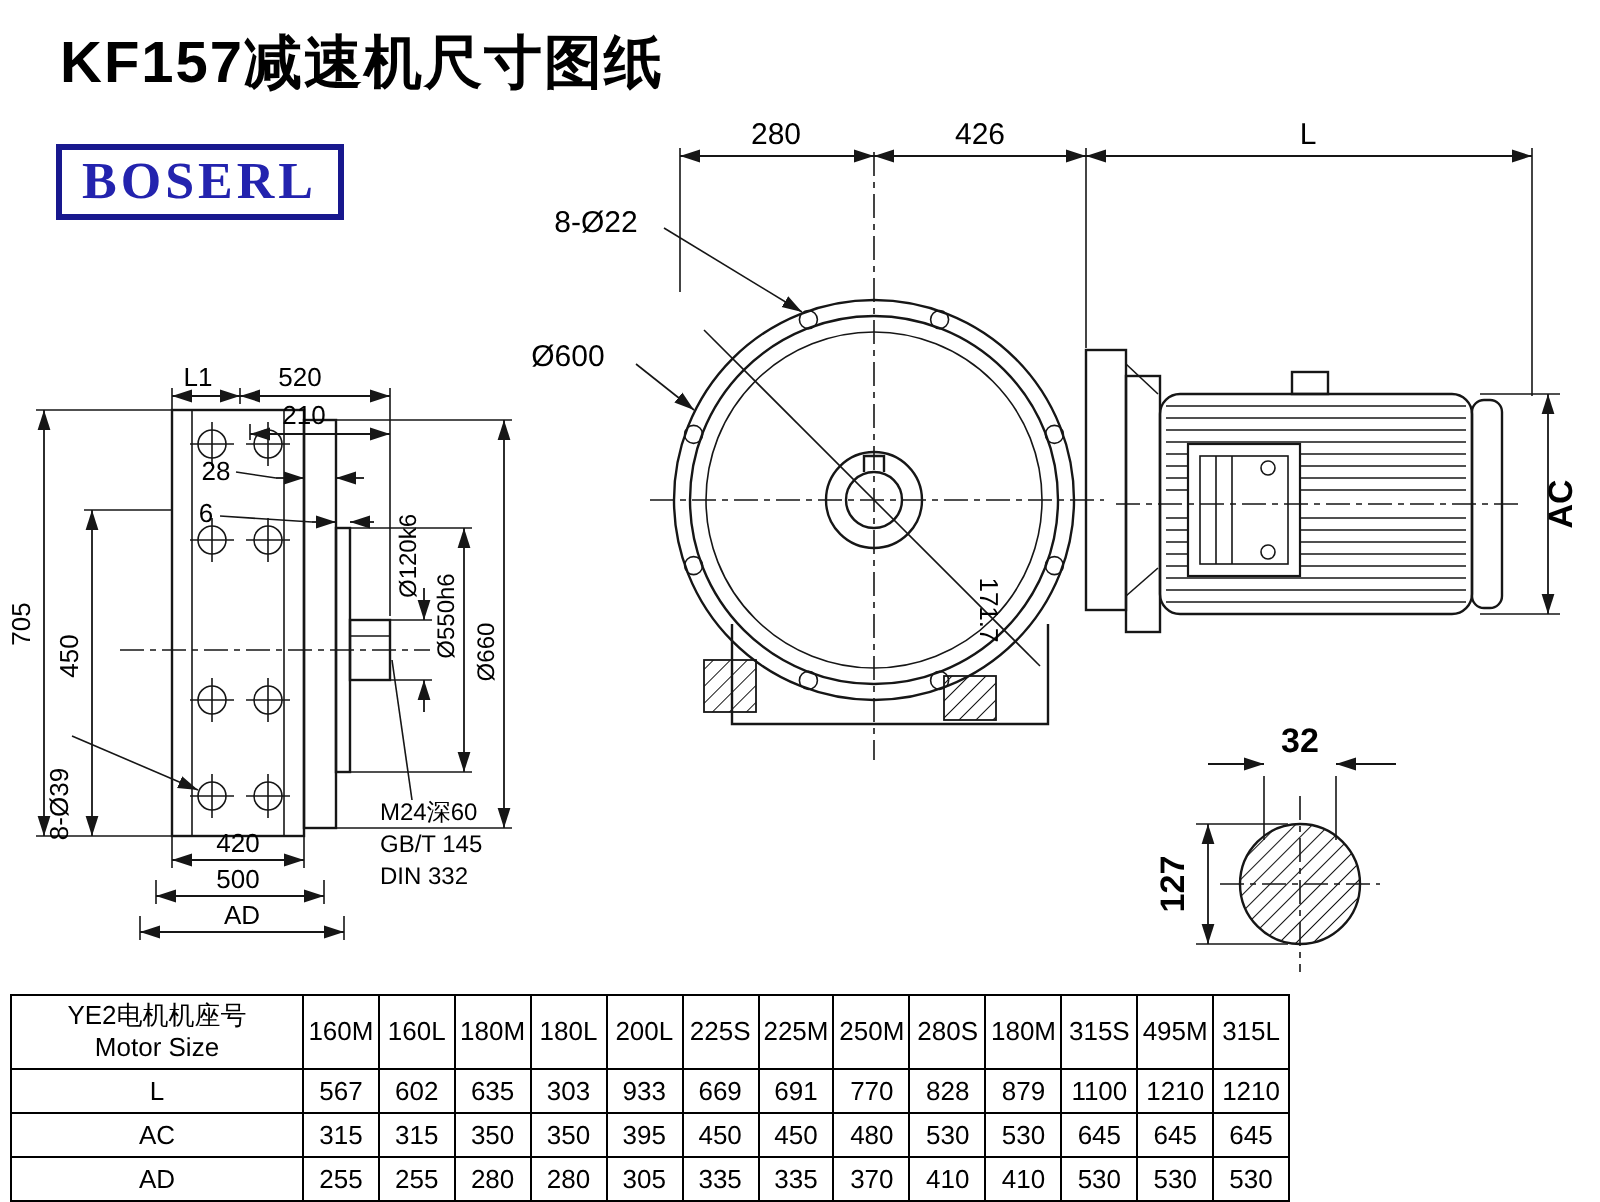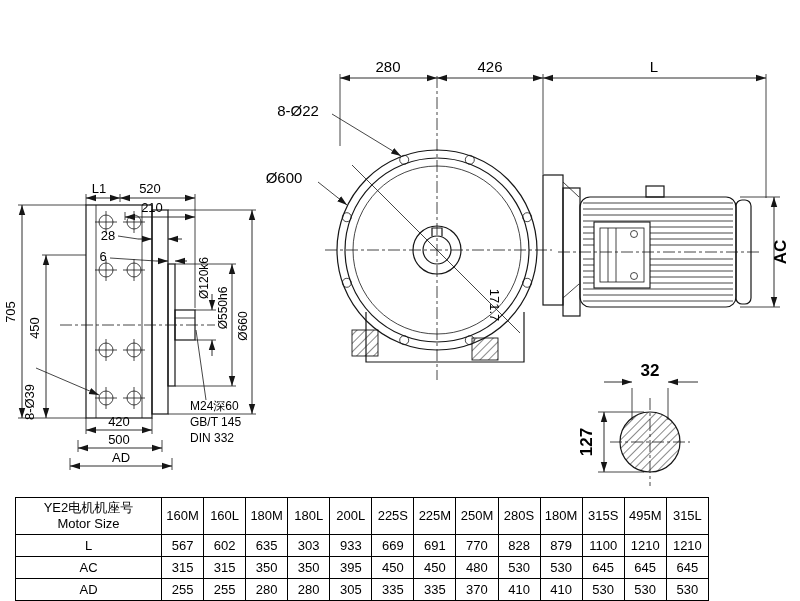--- a/index.html
+++ b/index.html
@@ -15,33 +15,37 @@
   
   .ln{stroke:#161616;stroke-width:1.2;fill:none;}
   .thin{stroke:#161616;stroke-width:0.8;fill:none;}
   .cl{stroke:#161616;stroke-width:0.8;fill:none;stroke-dasharray:12 3 3 3;}
   .dim{stroke:#161616;stroke-width:0.9;fill:none;}
   text.d{font:13px "Liberation Sans",sans-serif;fill:#000;stroke:none;}
   text.m{font:15px "Liberation Sans",sans-serif;fill:#000;stroke:none;}
   text.big{font:600 17px "Liberation Sans",sans-serif;fill:#000;stroke:none;}
   text.sm{font:12px "Liberation Sans",sans-serif;fill:#000;stroke:none;}
   
-  .dim-table{position:absolute;left:15px;top:497px;width:694px;border-collapse:collapse;
+  .dim-table{position:absolute;left:5px;top:497px;width:640px;border-collapse:collapse;
              background:#fff;table-layout:fixed;}
   .dim-table th,.dim-table td{border:1px solid #000;text-align:center;vertical-align:middle;
              font-weight:normal;padding:0;color:#000;}
   .dim-table thead th{height:36px;font-size:13px;line-height:16px;}
   .dim-table tbody td{height:21px;font-size:13px;}
 </style>
 </head>
 <body>
 
 <div class="page">
 
-
+  <div class="title">KF157减速机尺寸图纸</div>
+
+  <div class="logo-box">
+    <span class="logo-text">BOSERL</span>
+  </div>
 
   <svg class="drawing" width="800" height="445" viewBox="0 0 800 445">
     <defs>
       <marker id="arr" markerUnits="userSpaceOnUse" markerWidth="10" markerHeight="8" viewBox="0 0 10 8" refX="10" refY="4" orient="auto-start-reverse">
         <path d="M0,0.8 L10,4 L0,7.2 Z" fill="#161616"></path>
       </marker>
       <pattern id="hatch" width="6" height="6" patternUnits="userSpaceOnUse" patternTransform="rotate(45)">
         <line x1="0" y1="0" x2="0" y2="6" stroke="#161616" stroke-width="1"></line>
       </pattern>
     </defs>

